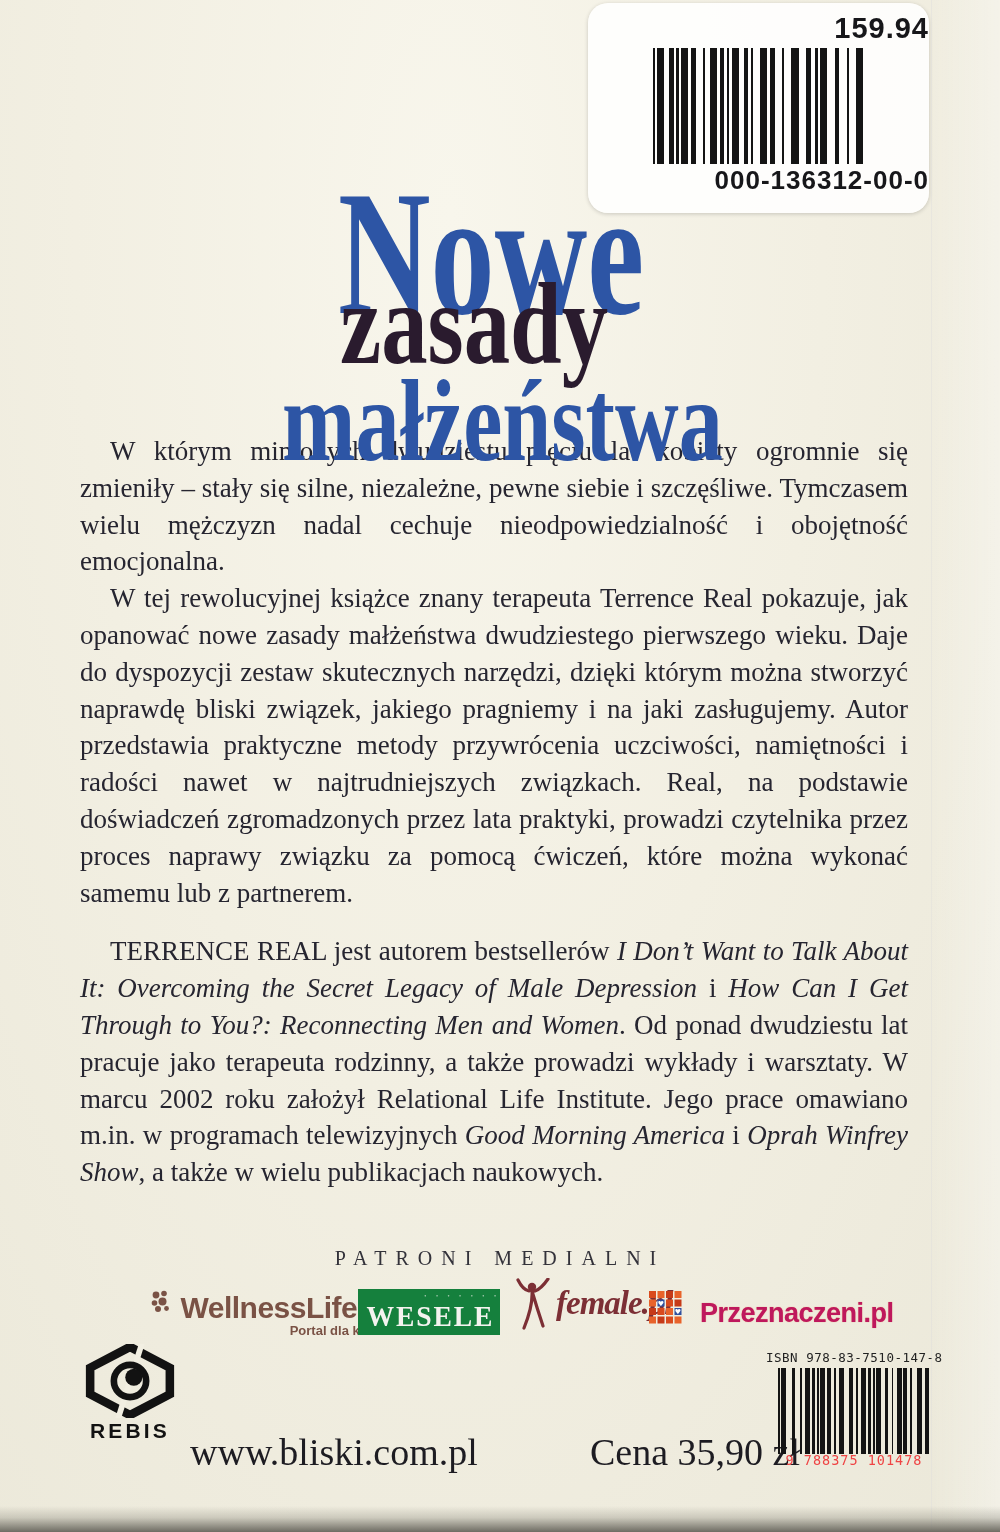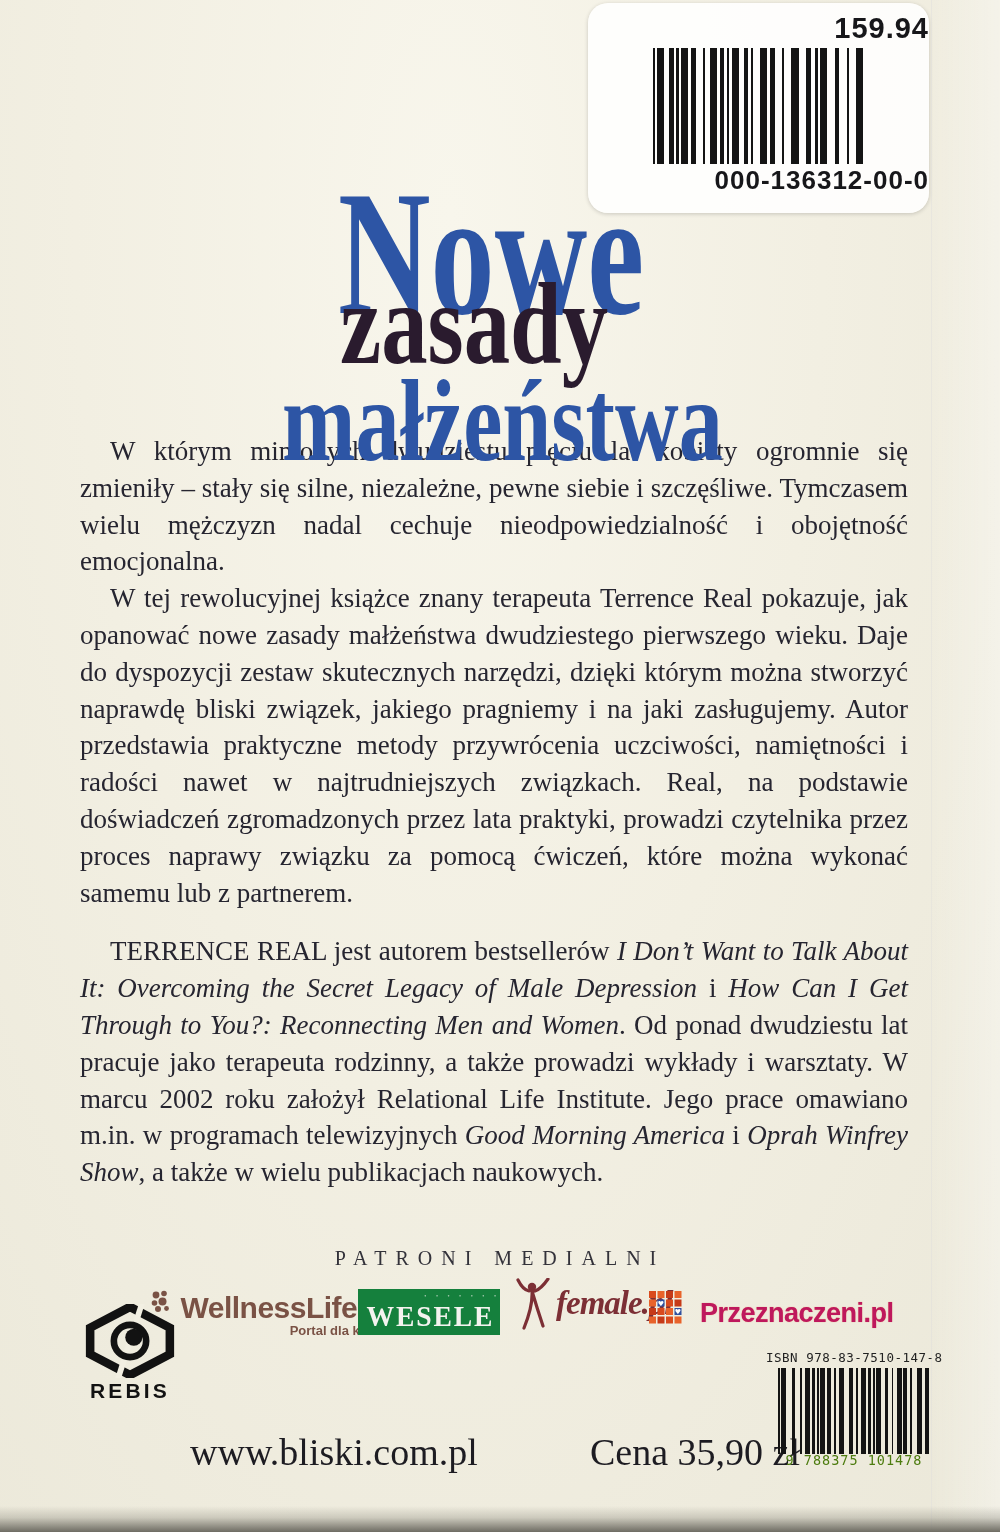--- a/index.html
+++ b/index.html
@@ -43,31 +43,31 @@
                transform:scaleX(0.92);transform-origin:center;}
   .female{left:512px;top:0px;color:#7c2f35;}
   .female-name{font-size:33px;font-style:italic;font-weight:bold;letter-spacing:-1px;
                display:inline-block;vertical-align:26px;}
   .przeznaczeni{left:648px;top:12px;}
   .prz-name{font-family:"Liberation Sans",sans-serif;font-weight:bold;font-size:27px;
             color:#be185d;display:inline-block;vertical-align:10px;margin-left:6px;
             text-shadow:0 0 1px rgba(226,73,31,.6);letter-spacing:-0.5px;}
 
   
-  .rebis{left:75px;top:1304px;width:110px;text-align:center;}
+  .rebis{left:75px;top:1344px;width:110px;text-align:center;}
   .rebis-word{font-family:"Liberation Sans",sans-serif;font-weight:800;font-size:20px;
               letter-spacing:3px;color:#121212;margin-top:-2px;transform:scaleX(1.05);
               transform-origin:center;}
   .website{left:190px;top:1430px;font-size:38px;color:#1d1c22;}
   .price-label{left:590px;top:1430px;font-size:38px;color:#1d1c22;}
   .isbn{left:766px;top:1350px;width:176px;text-align:center;}
   .isbn-label{font-family:"DejaVu Sans Mono",monospace;font-size:12.5px;color:#222;
               letter-spacing:0.5px;white-space:nowrap;}
   .isbn-bars{width:152px;height:86px;margin:3px auto 0;overflow:hidden;white-space:nowrap;}
-  .isbn-digits{font-family:"DejaVu Sans Mono",monospace;font-size:13.5px;color:#4d7c0f;
+  .isbn-digits{font-family:"DejaVu Sans Mono",monospace;font-size:13.5px;color:#ef4444;
                margin-top:-2px;letter-spacing:1px;}
 
   
   .right-edge{right:0;top:0;width:68px;height:100%;
               background:linear-gradient(to right, rgba(255,255,255,0), rgba(255,255,255,0.35));
               border-left:1px solid rgba(0,0,0,0.05);z-index:8;pointer-events:none;}
   .bottom-shadow{left:0;bottom:0;width:100%;height:26px;z-index:9;pointer-events:none;
               background:linear-gradient(to bottom, rgba(100,98,88,0) 0%, rgba(100,98,88,0.25) 45%, #6e6c63 100%);}
 </style>
 </head>

